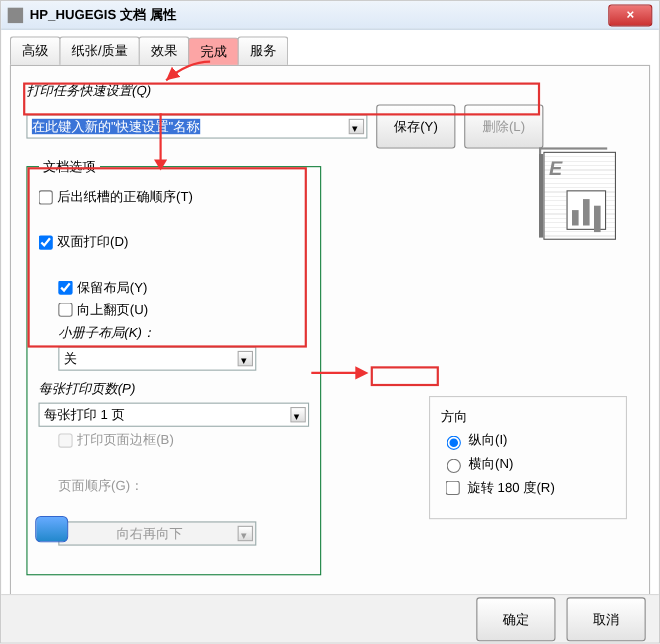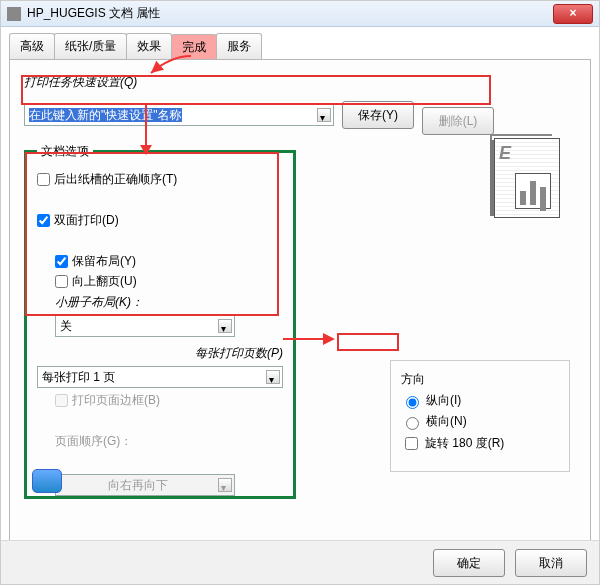--- a/index.html
+++ b/index.html
@@ -1,33 +1,33 @@
 <!DOCTYPE html>
 <html><head>
 <meta charset="utf-8">
 <style>
   * { box-sizing: border-box; font-family: "Microsoft YaHei", "SimSun", Tahoma, sans-serif; font-size: 12px; }
   body { margin: 0; background: #f0f0f0; }
   .outer { position: relative; width: 600px; height: 585px; background: #fff; border: 1px solid #ccc; overflow: hidden; }
   .titlebar { height: 26px; background: linear-gradient(#eef4fb, #dde9f7); border-bottom: 1px solid #bcd; display: flex; align-items: center; padding: 0 6px; }
   .titlebar .ticon { width: 14px; height: 14px; background: #888; margin-right: 6px; }
-  .titlebar .title { flex: 1; color: #000; }
+  .titlebar .title { flex: 1; color: #000; font-weight: bold; }
   .closebtn { width: 40px; height: 20px; background: linear-gradient(#e77,#c33); border: 1px solid #a22; border-radius: 3px; color:#fff; line-height:16px; text-align:center; font-weight:bold; cursor:pointer;}
   .tabs { display: flex; padding: 6px 0 0 8px; align-items: center; }
   .tab { border: 1px solid #b7b7b7; border-bottom: none; padding: 4px 10px; background: linear-gradient(#fefefe,#e9e9e9); margin-right:-1px; border-top-left-radius:3px; border-top-right-radius:3px; cursor:pointer;}
   .tab.active { background:#fca5a5; position:relative; top:1px; }
   .panel { border: 1px solid #b7b7b7; margin: 0 8px 8px 8px; height: 495px; background:#fdfdfd; position:relative; }
   .inner { padding: 10px 14px; position:relative; height:100%; }
   .row { margin: 4px 0; font-style: italic; }
   .combo { border:1px solid #9aa; background:#fff; height:22px; line-height:20px; padding:0 18px 0 4px; position:relative; display:inline-block; }
   .combo .arrow { position:absolute; right:2px; top:3px; width:14px; height:14px; border:1px solid #aaa; background:linear-gradient(#fff,#ddd); }
   .combo .arrow:after{content:"▾"; position:absolute; left:2px; top:-1px; font-size:10px;}
-  .btn { display:inline-block; min-width:72px; height:28px; line-height:22px; text-align:center; border:1px solid #8a8a8a; border-radius:3px; background:linear-gradient(#fff,#e3e3e3); cursor:pointer; padding:0 10px;}
-  .btn[disabled]{ color:#999;margin-top:12px; }
-  fieldset.docopt { border:3px solid #15803d; padding:8px 10px 0 10px; margin:8px 0 0 0; width:260px;}
+  .btn { display:inline-block; min-width:72px; height:40px; line-height:22px; text-align:center; border:1px solid #8a8a8a; border-radius:3px; background:linear-gradient(#fff,#e3e3e3); cursor:pointer; padding:0 10px;}
+  .btn[disabled]{ color:#999; }
+  fieldset.docopt { border:1px solid #15803d; padding:8px 10px 26px 10px; margin:8px 0 0 0; width:260px;}
   fieldset legend{ padding:0 4px; }
   .chk { display:flex; align-items:center; gap:4px; margin:3px 0;}
   .chk input{ margin:0;}
   .sub { margin-left:18px;margin-top:24px; }
   .redbox { border:2px solid #e33333; position:absolute; pointer-events:none; }
   .footer { position:absolute; bottom:0; left:0; right:0; height:44px; background:#f1f1f1; border-top:1px solid #d9d9d9; display:flex; align-items:center; justify-content:flex-end; padding:0 12px; gap:10px;}
   .hp-logo { position:absolute; left:22px; bottom:60px; width:30px;height:24px; border:1px solid #36c; border-radius:5px; background:linear-gradient(#6af,#28c); }
   .preview { position:absolute; right:30px; top:78px; width:66px; height:80px; border:1px solid #555; background: repeating-linear-gradient(#fff,#fff 3px,#eee 3px,#eee 4px); box-shadow: -6px 0 0 -2px #777, -4px -4px 0 -2px #fff, -6px -6px 0 -2px #888;}
   .preview .chart { position:absolute; left:20px; top:34px; width:36px; height:36px; border:1px solid #555; background:#fff;}
   .preview .chart:before{content:""; position:absolute; left:4px; bottom:3px; width:6px;height:14px; background:#888;}
@@ -96,21 +96,21 @@
             <input type="checkbox" style="">
             <span>向上翻页(U)</span>
           </label>
           <div class="row">小册子布局(K)：</div>
           <div class="combo" style="width:180px;">
             <span>关</span>
             <span class="arrow"></span>
           </div>
         </div>
 
-        <div class="row" style="margin-top:8px;text-align:right;">每张打印页数(P)</div>
+        <div class="row" style="margin-top:8px;">每张打印页数(P)</div>
         <div class="combo" style="width:246px;">
           <span>每张打印 1 页</span>
           <span class="arrow"></span>
         </div>
 
         <label class="chk sub disabled-text" style="margin-top:4px;">
           <input type="checkbox" disabled="" style="">
           <span>打印页面边框(B)</span>
         </label>
         <div class="sub disabled-text">页面顺序(G)：</div>

